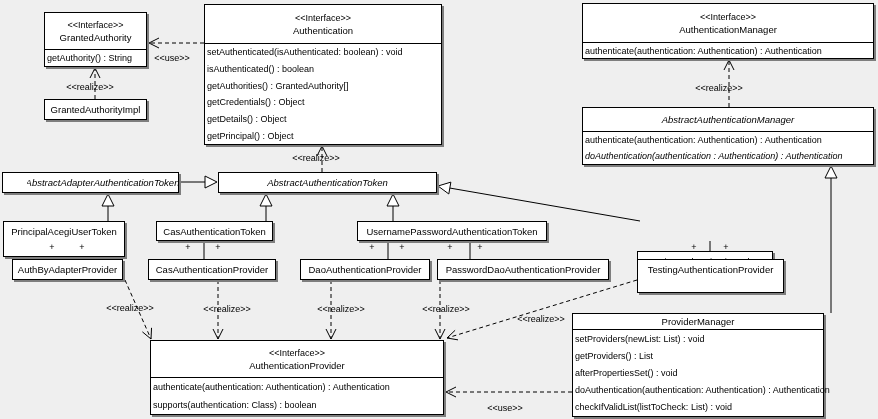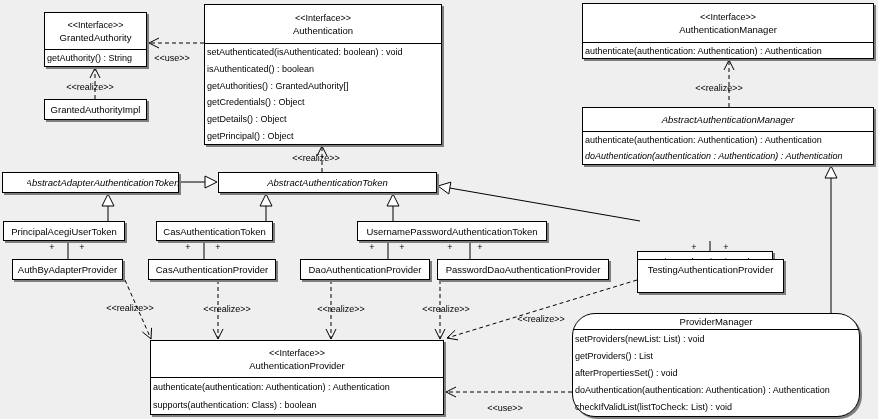--- a/index.html
+++ b/index.html
@@ -170,21 +170,21 @@
       <div class="cls" style="left: 2px; top: 172px; width: 177px; height: 21px; padding-left: 24px;">
         <div class="hdr" style="height: 19px;">
           <div class="cname it">AbstractAdapterAuthenticationToken</div>
         </div>
       </div>
       <div class="cls" style="left: 218px; top: 172px; width: 219px; height: 21px;">
         <div class="hdr" style="height: 19px;">
           <div class="cname it">AbstractAuthenticationToken</div>
         </div>
       </div>
-      <div class="cls" style="left: 3px; top: 221px; width: 122px; height: 20px;">
+      <div class="cls" style="left: 3px; top: 221px; width: 122px; height: 36px;">
         <div class="hdr" style="height: 18px;">
           <div class="cname">PrincipalAcegiUserToken</div>
         </div>
       </div>
       <div class="cls" style="left: 156px; top: 221px; width: 117px; height: 20px;">
         <div class="hdr" style="height: 18px;">
           <div class="cname">CasAuthenticationToken</div>
         </div>
       </div>
       <div class="cls" style="left: 357px; top: 221px; width: 190px; height: 20px;">
@@ -215,21 +215,21 @@
       <div class="cls" style="left: 437px; top: 259px; width: 172px; height: 21px;">
         <div class="hdr" style="height: 19px;">
           <div class="cname">PasswordDaoAuthenticationProvider</div>
         </div>
       </div>
       <div class="cls" style="left: 637px; top: 259px; width: 147px; height: 34px;">
         <div class="hdr" style="height: 19px;">
           <div class="cname">TestingAuthenticationProvider</div>
         </div>
       </div>
-      <div class="cls" style="left: 572px; top: 313px; width: 288px; height: 104px; border-radius: 23px;">
+      <div class="cls" style="left: 572px; top: 313px; width: 252px; height: 104px;">
         <div class="hdr rule" style="height: 16px;">
           <div class="cname">ProviderManager</div>
         </div>
         <div class="methods">
           <div class="mrow" style="height: 17.2px;">setProviders(newList: List) : void</div>
           <div class="mrow" style="height: 17.2px;">getProviders() : List</div>
           <div class="mrow" style="height: 17.2px;">afterPropertiesSet() : void</div>
           <div class="mrow" style="height: 17.2px;">doAuthentication(authentication: Authentication) : Authentication</div>
           <div class="mrow" style="height: 17.2px;">checkIfValidList(listToCheck: List) : void</div>
         </div>

